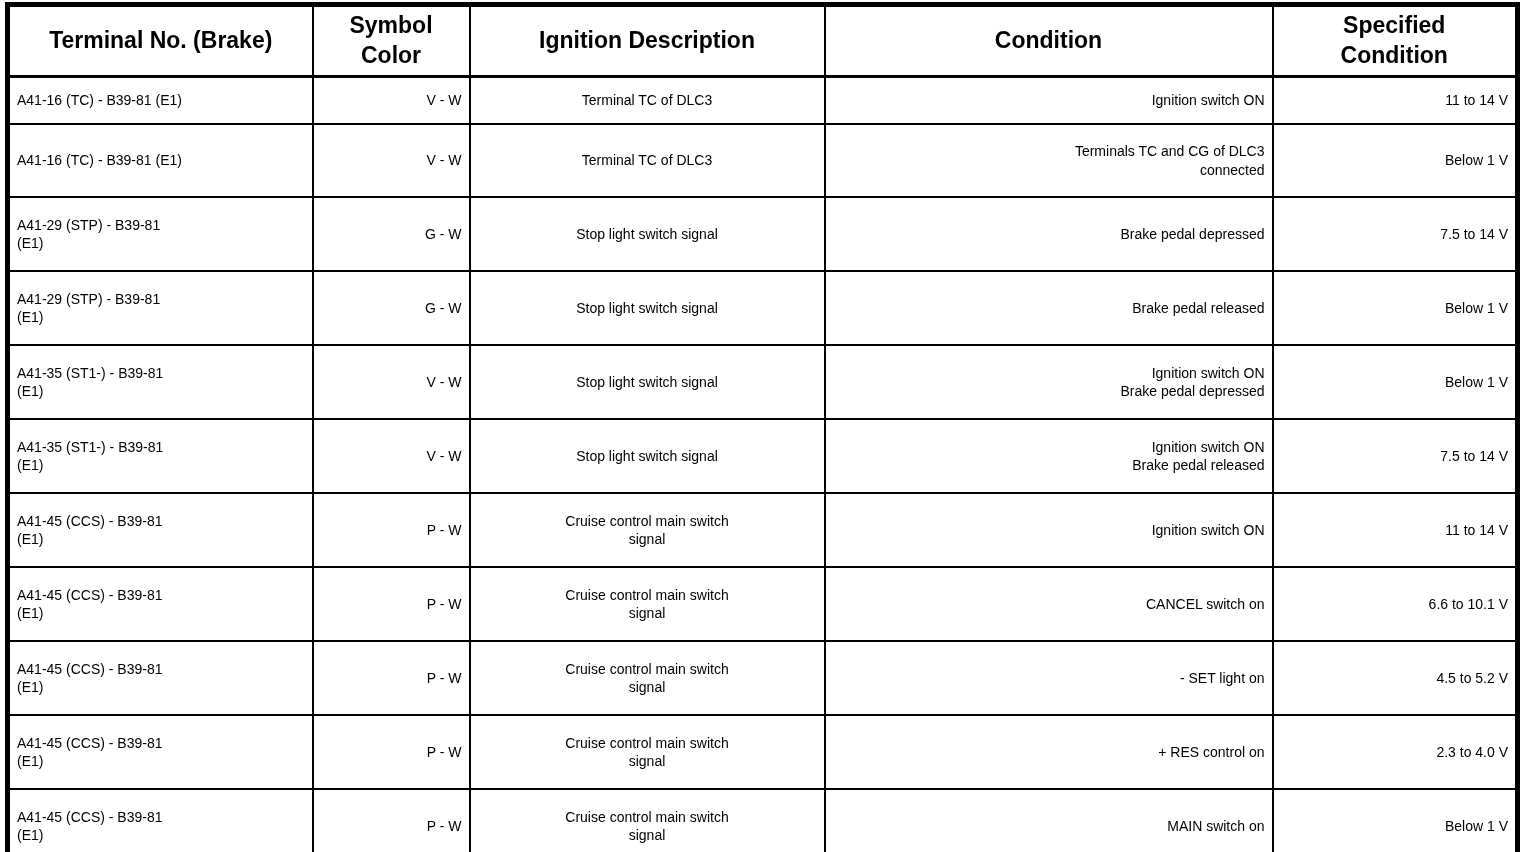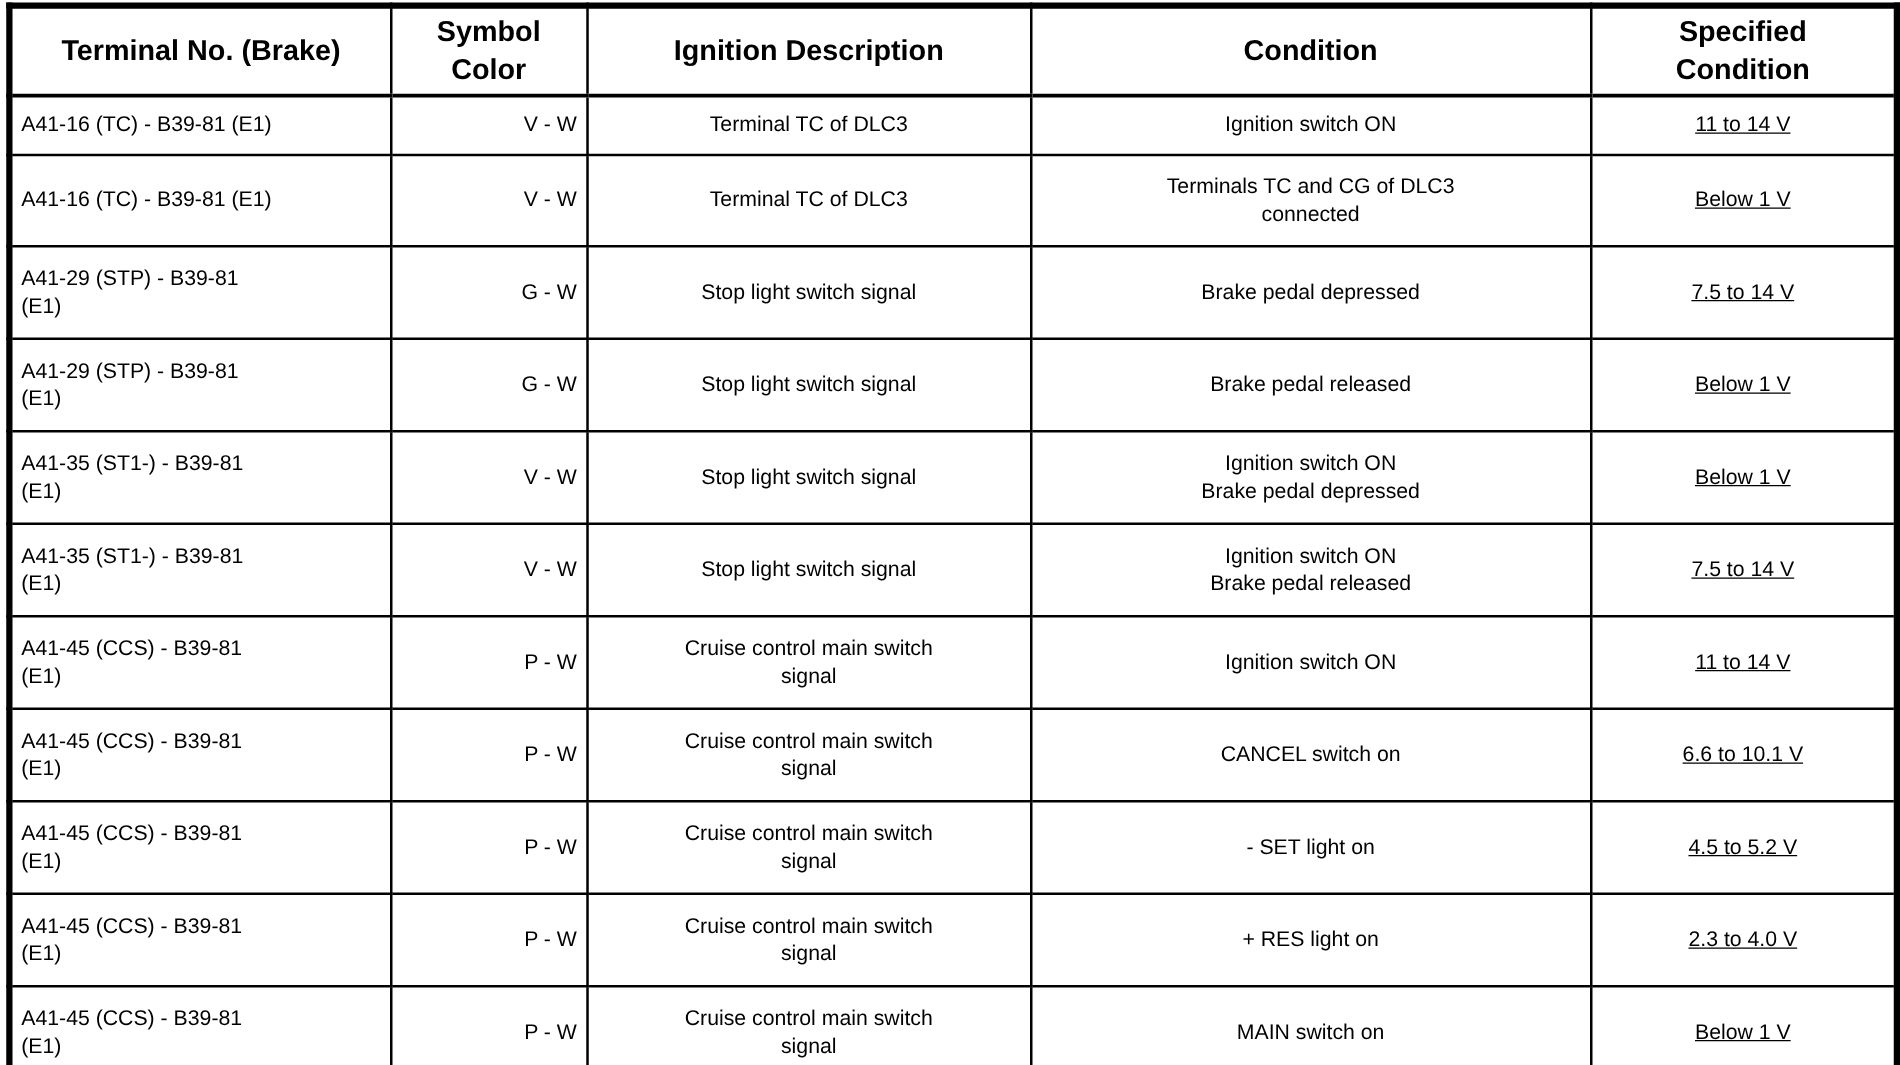--- a/index.html
+++ b/index.html
@@ -17,39 +17,39 @@
   table.spec-table {
     border-collapse: collapse;
     table-layout: fixed;
     width: 1510px;
     background: #ffffff;
     border: 5px solid #000000;
   }
   table.spec-table th,
   table.spec-table td {
     border: 2px solid #000000;
-    font-size: 17px;
+    font-size: 14px;
     line-height: 1.3;
     padding: 2px 7px;
     vertical-align: middle;
     white-space: pre-line;
     overflow: hidden;
   }
   table.spec-table thead th {
     font-weight: bold;
     text-align: center;
     border-bottom: 3px solid #000000;
     height: 64px;
     font-size: 23px;
   }
   td.col-terminal   { text-align: left; }
   td.col-color      { text-align: right; }
   td.col-desc       { text-align: center; }
-  td.col-cond       { text-align: center; }
-  td.col-spec       { text-align: center; text-decoration: underline; }
+  td.col-cond       { text-align: right; }
+  td.col-spec       { text-align: right; }
   tr.h45 td { height: 41px; }
   tr.h71 td { height: 67px; }
   tr.h72 td { height: 68px; }
 </style>
 </head>
 <body>
 
 <div class="table-wrap">
   <table class="spec-table">
     <colgroup>
@@ -146,21 +146,21 @@
 signal</td>
         <td class="col-cond">- SET light on</td>
         <td class="col-spec">4.5 to 5.2 V</td>
       </tr>
       <tr class="h72">
         <td class="col-terminal">A41-45 (CCS) - B39-81
 (E1)</td>
         <td class="col-color">P - W</td>
         <td class="col-desc">Cruise control main switch
 signal</td>
-        <td class="col-cond">+ RES light on</td>
+        <td class="col-cond">+ RES control on</td>
         <td class="col-spec">2.3 to 4.0 V</td>
       </tr>
       <tr class="h72">
         <td class="col-terminal">A41-45 (CCS) - B39-81
 (E1)</td>
         <td class="col-color">P - W</td>
         <td class="col-desc">Cruise control main switch
 signal</td>
         <td class="col-cond">MAIN switch on</td>
         <td class="col-spec">Below 1 V</td>

